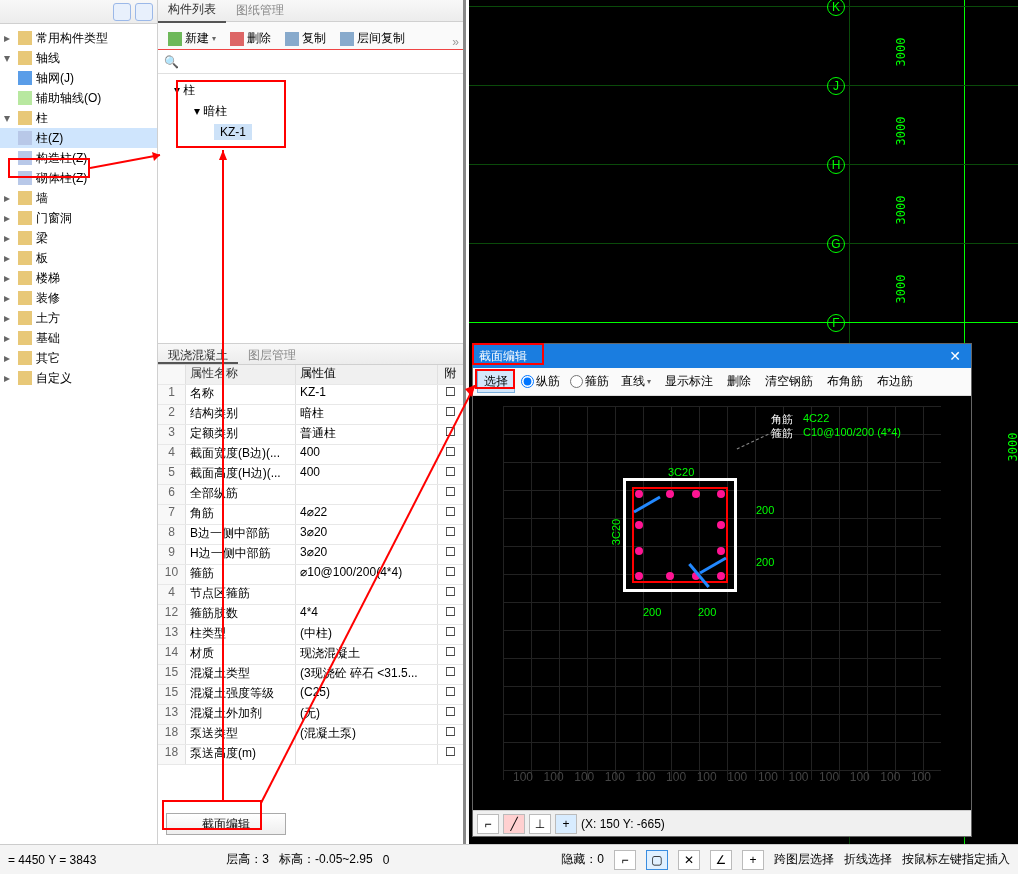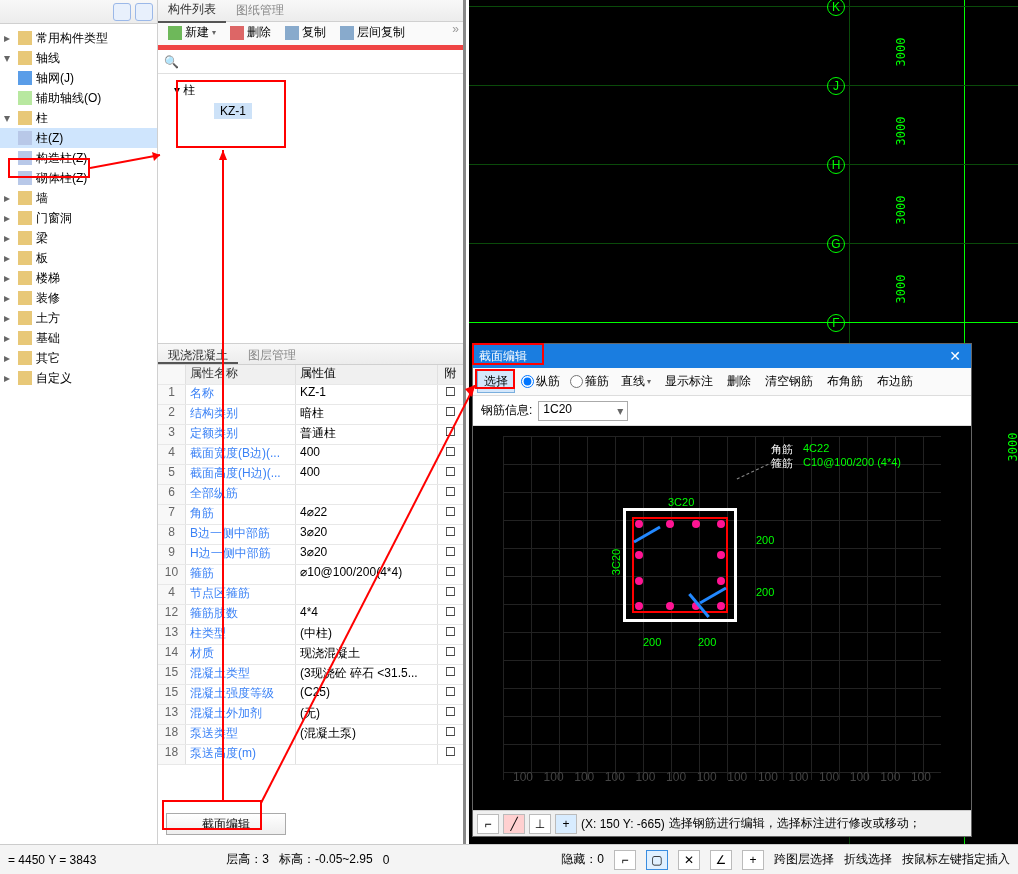--- a/index.html
+++ b/index.html
@@ -19,40 +19,40 @@
 .icon-line { background: #b8e8a0; }
 .icon-col { background: #b8c8e8; }
 .icon-yellow { background: #e8c878; }
 .red-box { border: 2px solid #ff0000; position: absolute; pointer-events: none; }
 
 
 .mid-panel { position: absolute; left: 158px; top: 0; width: 308px; height: 844px; border-right: 3px solid #888; background: #fff; }
 .mid-header { height: 22px; background: linear-gradient(#f8f8f8,#ececec); border-bottom: 1px solid #d0d0d0; display: flex; align-items: center; }
 .mid-tab { padding: 3px 10px; cursor: pointer; color: #888; }
 .mid-tab.active { color: #333; font-weight: 500; border-bottom: 2px solid #555; }
-.mid-toolbar { height: 28px; display: flex; align-items: flex-start; gap: 2px; padding: 0 4px; border-bottom: 5px solid #ef4444; background: #fafafa; }
+.mid-toolbar { height: 28px; display: flex; align-items: flex-end; gap: 2px; padding: 0 4px; border-bottom: 1px solid #ef4444; background: #fafafa; }
 .tb-btn { display: flex; align-items: center; gap: 3px; padding: 2px 6px; cursor: pointer; border-radius: 2px; }
 .tb-icon { width: 14px; height: 14px; display: inline-block; }
 .dd-arrow { font-size: 8px; color: #666; }
 .search-box { height: 24px; display: flex; align-items: center; padding: 0 6px; border-bottom: 1px solid #e0e0e0; }
 .search-input { flex: 1; border: none; outline: none; color: #999; font-style: italic; }
 .search-icon { color: #888; }
 .comp-tree { padding: 6px; }
 .comp-item { padding: 2px 0 2px 10px; }
 .comp-item.l2 { padding-left: 30px; }
 .comp-item.l3 { padding-left: 50px; }
 .comp-leaf { background: #cde2f8; padding: 1px 6px; display: inline-block; }
 
 
 .prop-header { height: 22px; background: linear-gradient(#f8f8f8,#ececec); border-top: 1px solid #d0d0d0; border-bottom: 1px solid #d0d0d0; display: flex; }
 .prop-grid { height: 420px; overflow-y: auto; }
 .prop-row { display: flex; height: 20px; border-bottom: 1px solid #e8e8e8; }
 .prop-row.head { background: #f0f0f0; font-weight: 500; }
 .pc-num { width: 28px; text-align: center; border-right: 1px solid #e0e0e0; background: #f8f8f8; color: #666; }
-.pc-name { width: 110px; padding-left: 4px; border-right: 1px solid #e0e0e0; color: #3b82f6; overflow: hidden; white-space: nowrap; }
+.pc-name { width: 110px; padding-left: 4px; border-right: 1px solid #e0e0e0; color: #000000; overflow: hidden; white-space: nowrap; }
 .prop-row.head .pc-name { color: #333; }
 .pc-val { flex: 1; padding-left: 4px; overflow: hidden; white-space: nowrap; }
 .pc-att { width: 26px; text-align: center; border-left: 1px solid #e0e0e0; }
 .section-edit-btn { margin: 8px; width: 120px; height: 22px; border: 1px solid #aaa; background: linear-gradient(#fff,#eee); cursor: pointer; }
 
 
 .cad-view { position: absolute; left: 469px; top: 0; right: 0; height: 844px; background: #000; }
 .grid-line-v { position: absolute; top: 0; bottom: 0; border-left: 1px solid #0a4a0a; }
 .grid-line-h { position: absolute; left: 0; right: 0; border-top: 1px solid #0a4a0a; }
 .grid-line-v.curr { border-left: 1px solid #00ff00; }
@@ -213,20 +213,21 @@
         <span class="tb-icon" style="background:#8ac"></span>
         <span>层间复制</span>
       </div>
     <span style="margin-left:auto;color:#999">»</span>
   </div>
   <div class="search-box">
     <span class="search-icon">🔍</span>
   </div>
   <div class="comp-tree">
     <div class="comp-item"><span>▾ </span><span>柱</span></div>
+    <div class="comp-item l2"><span>▾ </span><span>暗柱</span></div>
     <div class="comp-item l3"><span class="comp-leaf">KZ-1</span></div>
   </div>
 
   <div style="position:absolute;left:0;top:343px;right:0;height:500px">
     <div class="prop-header">
       <div class="mid-tab active">现浇混凝土</div>
       <div class="mid-tab">图层管理</div>
     </div>
     <div class="prop-row head">
       <div class="pc-num"></div>
@@ -403,24 +404,20 @@
       </div>
     <div class="dlg-btn">
         <span>直线</span>
         <span class="dd-arrow">▾</span>
       </div>
     <div class="dlg-btn">显示标注</div>
     <div class="dlg-btn">删除</div>
     <div class="dlg-btn">清空钢筋</div>
     <div class="dlg-btn">布角筋</div>
     <div class="dlg-btn">布边筋</div>
-  </div>
-  <div class="dlg-opts">
-    <span>钢筋信息:</span>
-    <div class="dlg-select">1C20</div>
   </div>
   <div class="dlg-canvas">
 
     <div style="position:absolute;left:30px;right:30px;top:10px;bottom:30px;background-image:linear-gradient(#222 1px,transparent 1px),linear-gradient(90deg,#222 1px,transparent 1px);background-size:28px 28px"></div>
 
     <div class="sec-box">
       <div class="sec-stirrup"></div>
       <div class="sec-bar" style="top:9px;left:9px"></div>
       <div class="sec-bar" style="top:9px;right:9px"></div>
       <div class="sec-bar" style="bottom:9px;left:9px"></div>
@@ -466,21 +463,20 @@
         <span>100</span>
         <span>100</span>
     </div>
   </div>
   <div class="dlg-status">
     <div class="st-btn">⌐</div>
     <div class="st-btn" style="background:#ffd0d0">╱</div>
     <div class="st-btn">⊥</div>
     <div class="st-btn" style="background:#d8ecff">+</div>
     <span>(X: 150 Y: -665)</span>
-    <span style="flex:1">选择钢筋进行编辑，选择标注进行修改或移动；</span>
   </div>
 </div>
 
 <div class="status-bar">
   <span>= 4450 Y = 3843</span>
   <span style="width:110px"></span>
   <span>层高：3</span>
   <span>标高：-0.05~2.95</span>
   <span>0</span>
   <span style="flex:1"></span>

